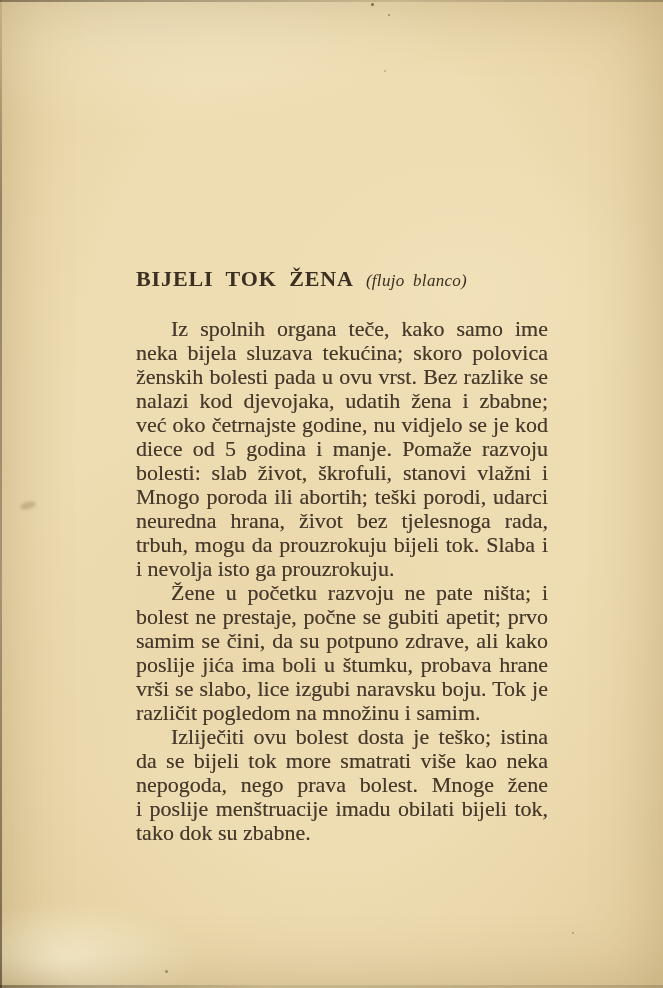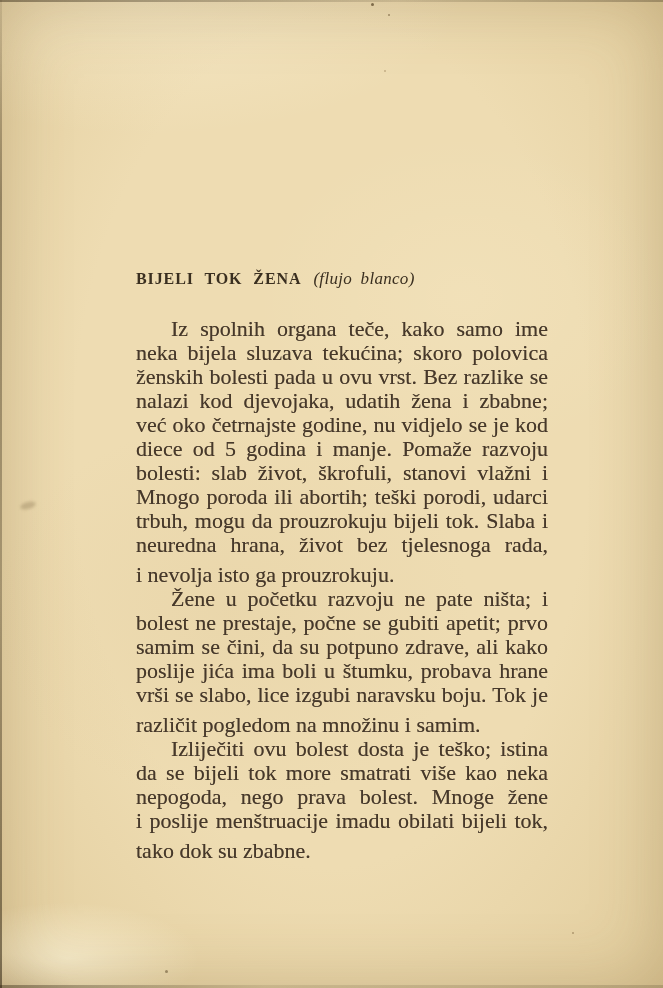--- a/index.html
+++ b/index.html
@@ -50,21 +50,21 @@
     left: 136px;
     top: 266px;
     width: 412px;
     height: 26px;
     line-height: 26px;
     color: #3a2f20;
     white-space: nowrap;
   }
   .title-bold {
     font-weight: bold;
-    font-size: 16px;
+    font-size: 22px;
     letter-spacing: 0.9px;
     word-spacing: 6px;
   }
   .title-italic {
     font-style: italic;
     font-size: 17px;
     margin-left: 12px;
     word-spacing: 4px;
     letter-spacing: 0.3px;
   }
@@ -78,21 +78,21 @@
     text-shadow: 0 0 0.5px rgba(70,56,42,0.55);
   }
   .line {
     height: 24px;
     line-height: 24px;
     overflow: hidden;
     text-align: justify;
     text-align-last: justify;
   }
   .line.first { text-indent: 35px; }
-  .line.last  { text-align-last: left; margin-top: 6px; }
+  .line.last  { text-align-last: left; }
   .speck {
     position: absolute;
     border-radius: 50%;
     pointer-events: none;
   }
   .speck.s1 { left: 371px; top: 3px;   width: 3px;  height: 3px; background: rgba(94,74,44,0.75); }
   .speck.s2 { left: 388px; top: 14px;  width: 2px;  height: 2px; background: rgba(118,95,60,0.65); }
   .speck.s3 { left: 20px;  top: 502px; width: 16px; height: 7px; background: rgba(120,98,64,0.30); filter: blur(1.5px); transform: rotate(-15deg); }
   .speck.s4 { left: 165px; top: 970px; width: 3px;  height: 3px; background: rgba(96,76,46,0.55); }
   .speck.s5 { left: 572px; top: 932px; width: 2px;  height: 2px; background: rgba(120,96,60,0.50); }
@@ -123,22 +123,22 @@
   <div class="text-block">
 
     <div class="line first">Iz spolnih organa teče, kako samo ime kazuje,</div>
     <div class="line">neka bijela sluzava tekućina; skoro polovica svih</div>
     <div class="line">ženskih bolesti pada u ovu vrst. Bez razlike se</div>
     <div class="line">nalazi kod djevojaka, udatih žena i zbabne; počne</div>
     <div class="line">već oko četrnajste godine, nu vidjelo se je kod</div>
     <div class="line">diece od 5 godina i manje. Pomaže razvoju ove</div>
     <div class="line">bolesti: slab život, škrofuli, stanovi vlažni i mračni.</div>
     <div class="line">Mnogo poroda ili abortih; teški porodi, udarci na</div>
+    <div class="line">neuredna hrana, život bez tjelesnoga rada, tuga</div>
     <div class="line">trbuh, mogu da prouzrokuju bijeli tok. Slaba i</div>
-    <div class="line">neuredna hrana, život bez tjelesnoga rada, tuga</div>
     <div class="line last">i nevolja isto ga prouzrokuju.</div>
 
     <div class="line first">Žene u početku razvoju ne pate ništa; i njima</div>
     <div class="line">bolest ne prestaje, počne se gubiti apetit; prvo i</div>
     <div class="line">samim se čini, da su potpuno zdrave, ali kako</div>
     <div class="line">poslije jića ima boli u štumku, probava hrane</div>
     <div class="line">vrši se slabo, lice izgubi naravsku boju. Tok je</div>
     <div class="line last">različit pogledom na množinu i samim.</div>
 
     <div class="line first">Izliječiti ovu bolest dosta je teško; istina je,</div>

